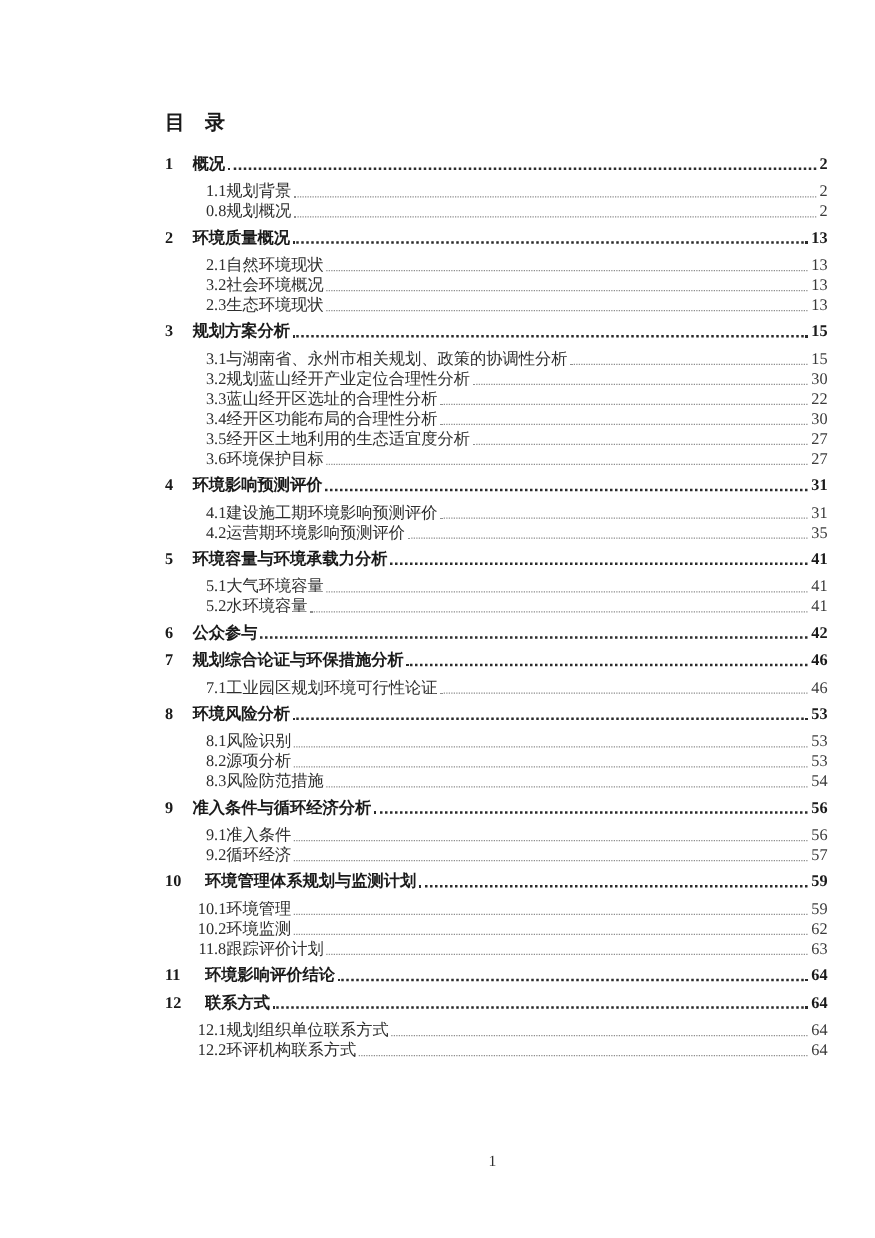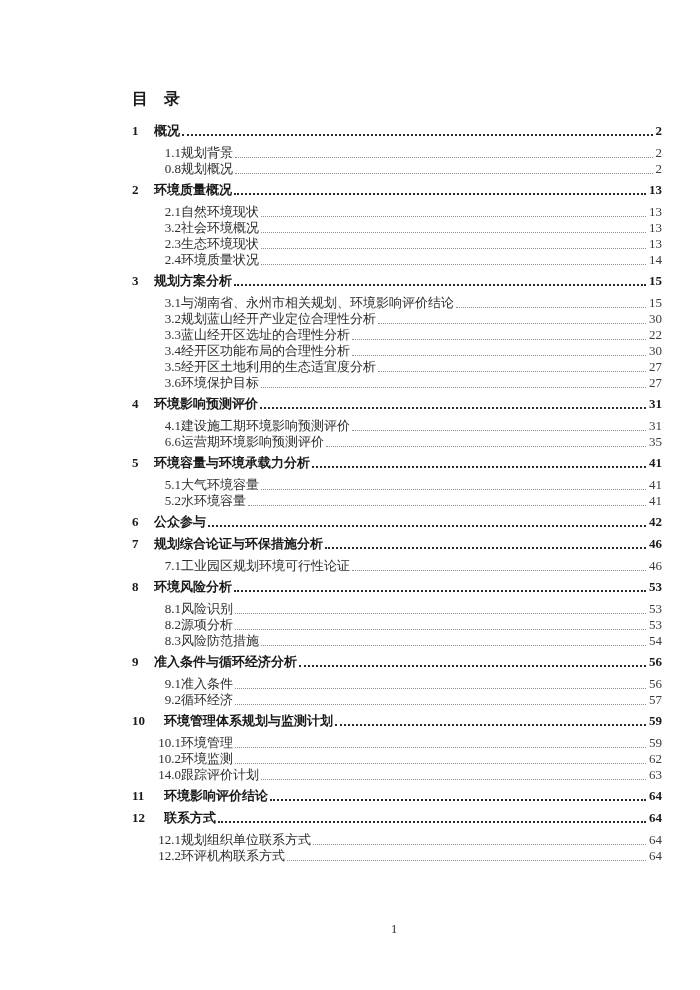--- a/index.html
+++ b/index.html
@@ -105,35 +105,29 @@
         <span class="ttl">社会环境概况</span>
         <span class="leader"></span>
         <span class="pg">13</span>
       </div>
       <div class="toc-row level2">
         <span class="num">2.3</span>
         <span class="ttl">生态环境现状</span>
         <span class="leader"></span>
         <span class="pg">13</span>
       </div>
-      <div class="toc-row level2">
-        <span class="num">2.4</span>
-        <span class="ttl">环境质量状况</span>
-        <span class="leader"></span>
-        <span class="pg">14</span>
-      </div>
       <div class="toc-row level1">
         <span class="num">3</span>
         <span class="ttl">规划方案分析</span>
         <span class="leader"></span>
         <span class="pg">15</span>
       </div>
       <div class="toc-row level2">
         <span class="num">3.1</span>
-        <span class="ttl">与湖南省、永州市相关规划、环境影响评价结论</span>
+        <span class="ttl">与湖南省、永州市相关规划、政策的协调性分析</span>
         <span class="leader"></span>
         <span class="pg">15</span>
       </div>
       <div class="toc-row level2">
         <span class="num">3.2</span>
         <span class="ttl">规划蓝山经开产业定位合理性分析</span>
         <span class="leader"></span>
         <span class="pg">30</span>
       </div>
       <div class="toc-row level2">
@@ -166,21 +160,21 @@
         <span class="leader"></span>
         <span class="pg">31</span>
       </div>
       <div class="toc-row level2">
         <span class="num">4.1</span>
         <span class="ttl">建设施工期环境影响预测评价</span>
         <span class="leader"></span>
         <span class="pg">31</span>
       </div>
       <div class="toc-row level2">
-        <span class="num">6.6</span>
+        <span class="num">4.2</span>
         <span class="ttl">运营期环境影响预测评价</span>
         <span class="leader"></span>
         <span class="pg">35</span>
       </div>
       <div class="toc-row level1">
         <span class="num">5</span>
         <span class="ttl">环境容量与环境承载力分析</span>
         <span class="leader"></span>
         <span class="pg">41</span>
       </div>
@@ -268,21 +262,21 @@
         <span class="leader"></span>
         <span class="pg">59</span>
       </div>
       <div class="toc-row level2">
         <span class="num">10.2</span>
         <span class="ttl">环境监测</span>
         <span class="leader"></span>
         <span class="pg">62</span>
       </div>
       <div class="toc-row level2">
-        <span class="num">14.0</span>
+        <span class="num">11.8</span>
         <span class="ttl">跟踪评价计划</span>
         <span class="leader"></span>
         <span class="pg">63</span>
       </div>
       <div class="toc-row level1 widenum">
         <span class="num">11</span>
         <span class="ttl">环境影响评价结论</span>
         <span class="leader"></span>
         <span class="pg">64</span>
       </div>

